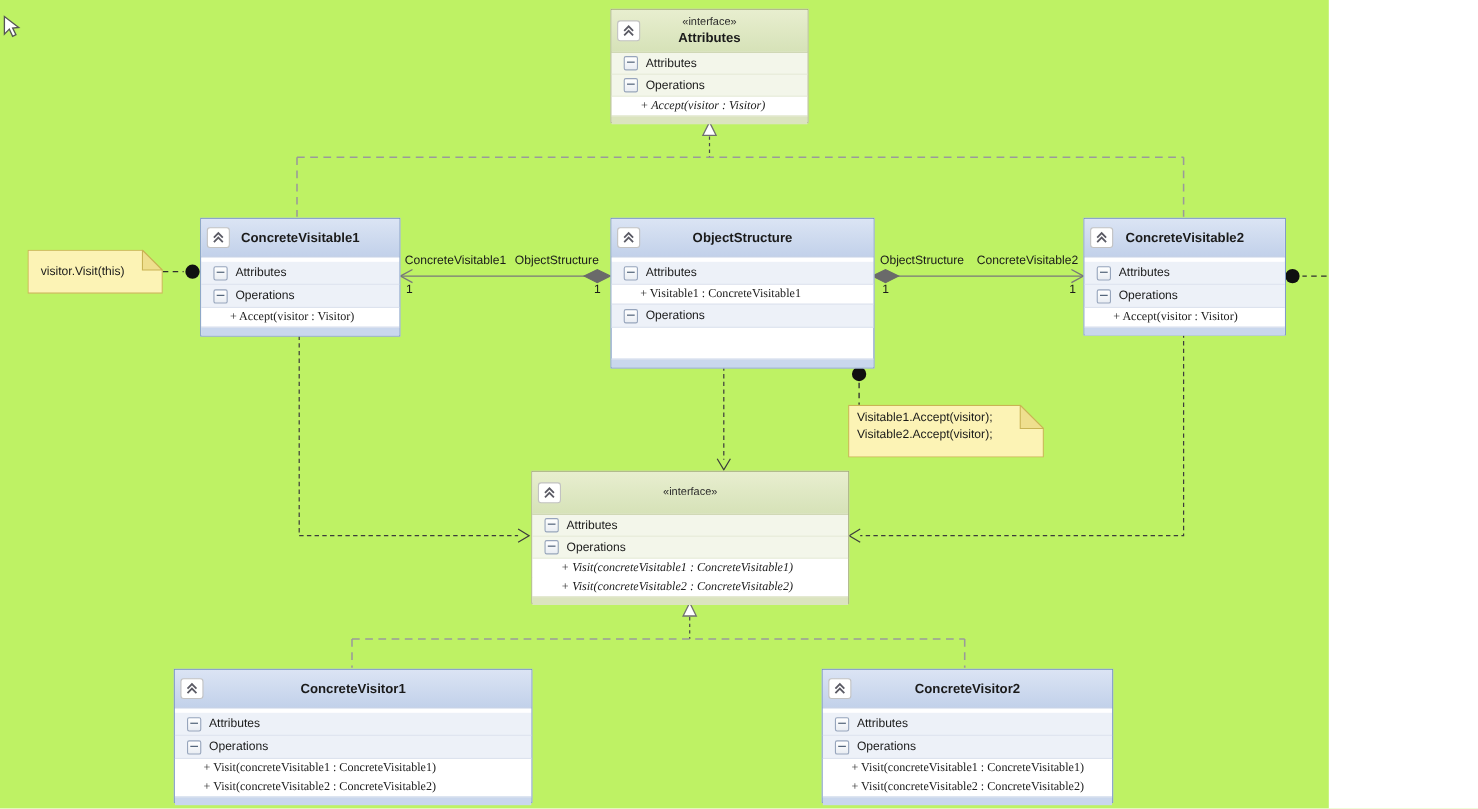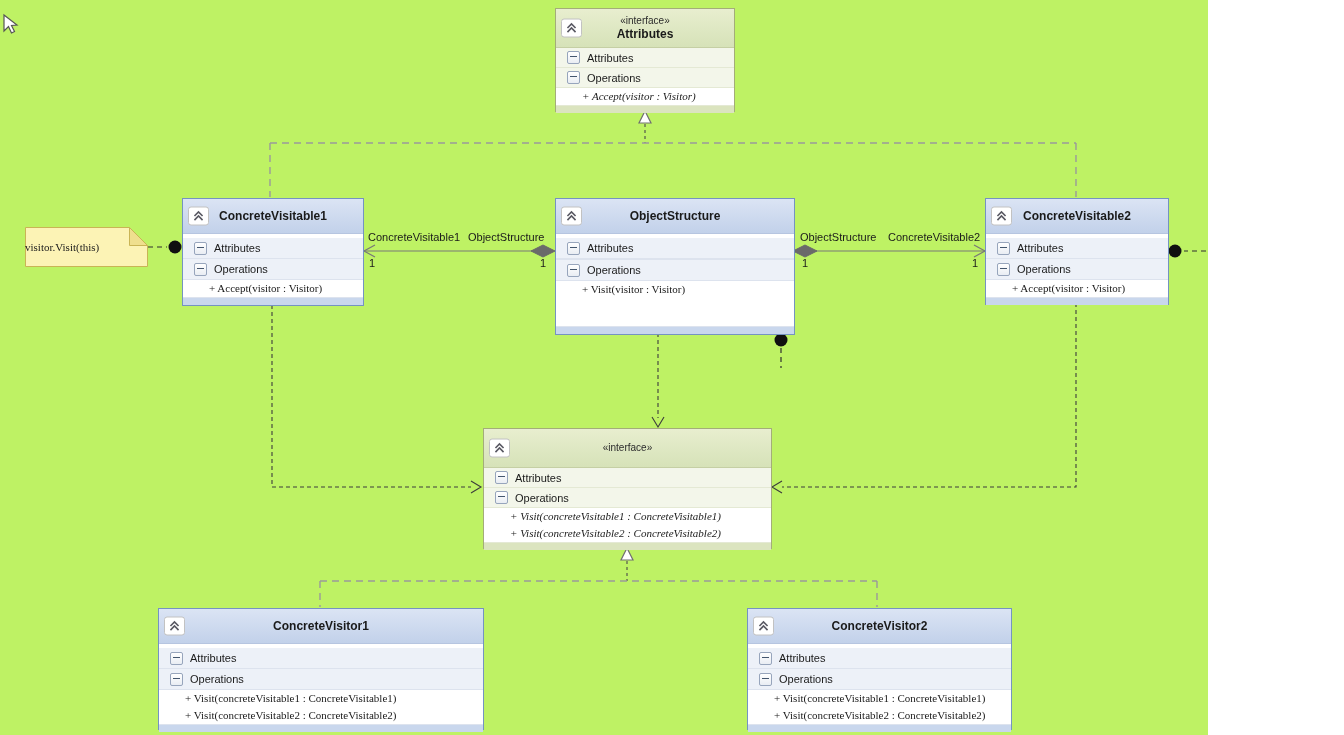--- a/index.html
+++ b/index.html
@@ -32,21 +32,21 @@
             border:1px solid #c2c2c2;border-radius:3px;display:flex;align-items:center;justify-content:center;}
   .collapse svg{width:13px;height:13px;}
   .collapse polyline{fill:none;stroke:#5a5a64;stroke-width:2;}
   .minus{position:relative;width:11px;height:11px;flex:none;background:linear-gradient(#ffffff,#e9edf3);
          border:1px solid #97a5bc;border-radius:2px;}
   .minus::after{content:"";position:absolute;left:2px;right:2px;top:4px;height:1px;background:#44566e;}
 
   
   .note{position:absolute;}
   .note svg{position:absolute;left:0;top:0;}
-  .ntext{position:absolute;left:0;top:50%;transform:translateY(-50%);font-size:11px;white-space:nowrap;font-family:Liberation Serif, serif;}
+  .ntext{position:absolute;left:12px;top:50%;transform:translateY(-50%);font-size:11px;white-space:nowrap;}
   .ntext2{position:absolute;left:8px;top:5px;font-size:11px;line-height:15px;white-space:nowrap;}
 
   
   .elabel{position:absolute;font-size:11px;white-space:nowrap;}
   .mult{position:absolute;font-size:11px;}
 </style>
 </head>
 <body>
 
 <div class="canvas">
@@ -146,25 +146,25 @@
             <polyline points="3,13 8,8 13,13"></polyline>
           </svg>
       </span>
       <div class="title">ObjectStructure</div>
     </div>
     <div class="gap"></div>
     <div class="sect">
       <span class="minus"></span>
       <span class="slabel">Attributes</span>
     </div>
+    <div class="member">+ Visitable1 : ConcreteVisitable1</div>
     <div class="sect" style="border-top:1px solid #dde3ee;">
       <span class="minus"></span>
       <span class="slabel">Operations</span>
     </div>
-    <div class="member">+ Visit(visitor : Visitor)</div>
     <div class="strip"></div>
   </div>
 
   <div class="cls blue" style="left:985px;top:198px;width:182px;height:105px;">
     <div class="hdr" style="height:34px;">
       <span class="collapse">
         <svg viewBox="0 0 16 16">
             <polyline points="3,8 8,3 13,8"></polyline>
             <polyline points="3,13 8,8 13,13"></polyline>
           </svg>
@@ -264,20 +264,30 @@
   </div>
 
   <div class="note" style="left:1215px;top:233px;width:120px;height:36px;">
     <svg width="120" height="36">
       <polygon points="0.5,0.5 103.5,0.5 119.5,16.5 119.5,35.5 0.5,35.5" fill="#FCF3B5" stroke="#C9B455"></polygon>
       <polygon points="103.5,0.5 119.5,16.5 103.5,16.5" fill="#EFDF8E" stroke="#C9B455"></polygon>
     </svg>
     <div class="ntext">visitor.Visit(this)</div>
   </div>
 
+  <div class="note" style="left:771px;top:368px;width:178px;height:48px;">
+    <svg width="178" height="48">
+      <polygon points="0.5,0.5 156.5,0.5 177.5,21.5 177.5,47.5 0.5,47.5" fill="#FCF3B5" stroke="#C9B455"></polygon>
+      <polygon points="156.5,0.5 177.5,21.5 156.5,21.5" fill="#EFDF8E" stroke="#C9B455"></polygon>
+    </svg>
+    <div class="ntext2">
+      <div>Visitable1.Accept(visitor);</div>
+      <div>Visitable2.Accept(visitor);</div>
+    </div>
+  </div>
 
   <div class="elabel" style="left:368px;top:231px;">ConcreteVisitable1</div>
   <div class="elabel" style="left:468px;top:231px;">ObjectStructure</div>
   <div class="mult" style="left:369px;top:257px;">1</div>
   <div class="mult" style="left:540px;top:257px;">1</div>
 
   <div class="elabel" style="left:800px;top:231px;">ObjectStructure</div>
   <div class="elabel" style="left:888px;top:231px;">ConcreteVisitable2</div>
   <div class="mult" style="left:802px;top:257px;">1</div>
   <div class="mult" style="left:972px;top:257px;">1</div>

